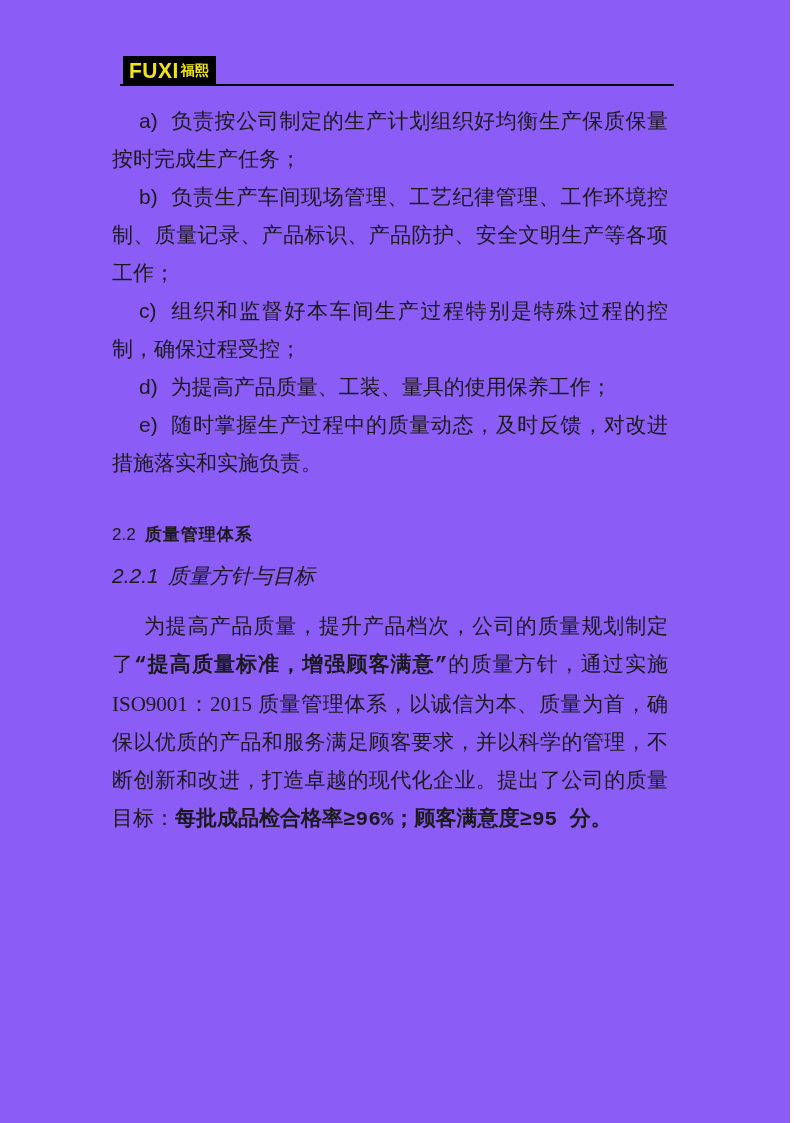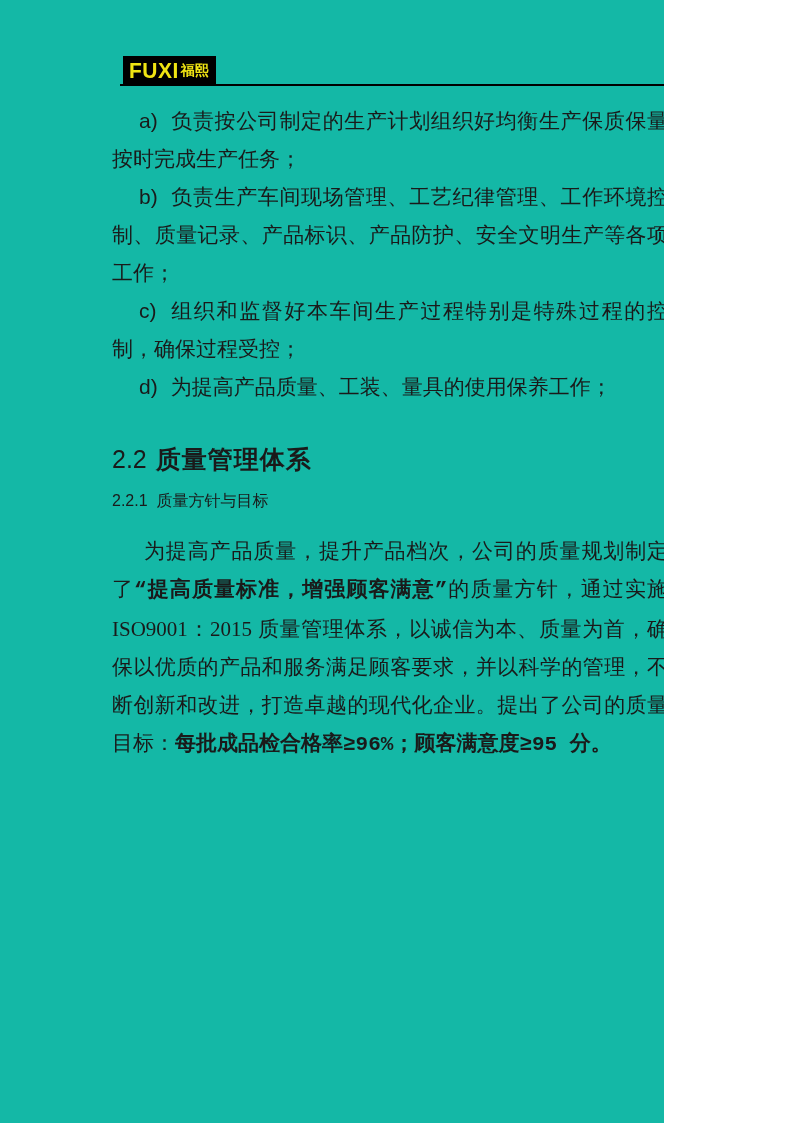--- a/index.html
+++ b/index.html
@@ -2,23 +2,23 @@
 <html lang="zh"><head>
 <meta charset="utf-8">
 <style>
   html, body {
     margin: 0;
     padding: 0;
     background: #ffffff;
   }
   .page {
     position: relative;
-    width: 664px;
+    width: 790px;
     height: 1123px;
-    background: #14b8a6;
+    background: #8b5cf6;
     overflow: hidden;
     font-family: "Liberation Serif", "DejaVu Serif", serif;
     color: #1a1a1a;
   }
 
   
   .header {
     position: absolute;
     left: 120px;
     top: 0;
@@ -75,27 +75,28 @@
     padding: 0;
     font-weight: normal;
   }
   .li { text-indent: 27px; }
   .marker {
     font-family: "Liberation Sans", "DejaVu Sans", sans-serif;
     margin-right: 13px;
   }
   .h22 {
     margin-top: 34px !important;
-    font-size: 25px;
+    font-size: 17px;
     line-height: 38px;
   }
   .h221 {
     margin-top: 3px !important;
-    font-size: 16px;
+    font-size: 21px;
     line-height: 38px;
+    font-style: italic;
   }
   .hnum {
     font-family: "Liberation Sans", "DejaVu Sans", sans-serif;
     margin-right: 9px;
   }
   .htitle-bold {
     font-family: "Liberation Sans", "DejaVu Sans", sans-serif;
     font-weight: 700;
     letter-spacing: 1px;
   }
@@ -123,20 +124,21 @@
   <div class="doc-body">
 
     <p class="li"><span class="marker">a)</span><span>负责按公司制定的生产计划组织好均衡生产保质保量按时完成生产任务；</span></p>
 
     <p class="li"><span class="marker">b)</span><span>负责生产车间现场管理、工艺纪律管理、工作环境控制、质量记录、产品标识、产品防护、安全文明生产等各项工作；</span></p>
 
     <p class="li"><span class="marker">c)</span><span>组织和监督好本车间生产过程特别是特殊过程的控制，确保过程受控；</span></p>
 
     <p class="li"><span class="marker">d)</span><span>为提高产品质量、工装、量具的使用保养工作；</span></p>
 
+    <p class="li"><span class="marker">e)</span><span>随时掌握生产过程中的质量动态，及时反馈，对改进措施落实和实施负责。</span></p>
 
     <h2 class="h22"><span class="hnum">2.2</span><span class="htitle-bold">质量管理体系</span></h2>
 
     <h3 class="h221"><span class="hnum">2.2.1</span><span>质量方针与目标</span></h3>
 
     <p class="para-policy indent"><span>为提高产品质量，提升产品档次，公司的质量规划制定了</span><span class="seg-bold">“提高质量标准，增强顾客满意”</span><span>的质量方针，通过实施 ISO9001：2015 质量管理体系，以诚信为本、质量为首，确保以优质的产品和服务满足顾客要求，并以科学的管理，不断创新和改进，打造卓越的现代化企业。提出了公司的质量目标：</span><span class="seg-bold">每批成品检合格率≥96%；顾客满意度≥95 分。</span></p>
 
 
   </div>
 </div>

